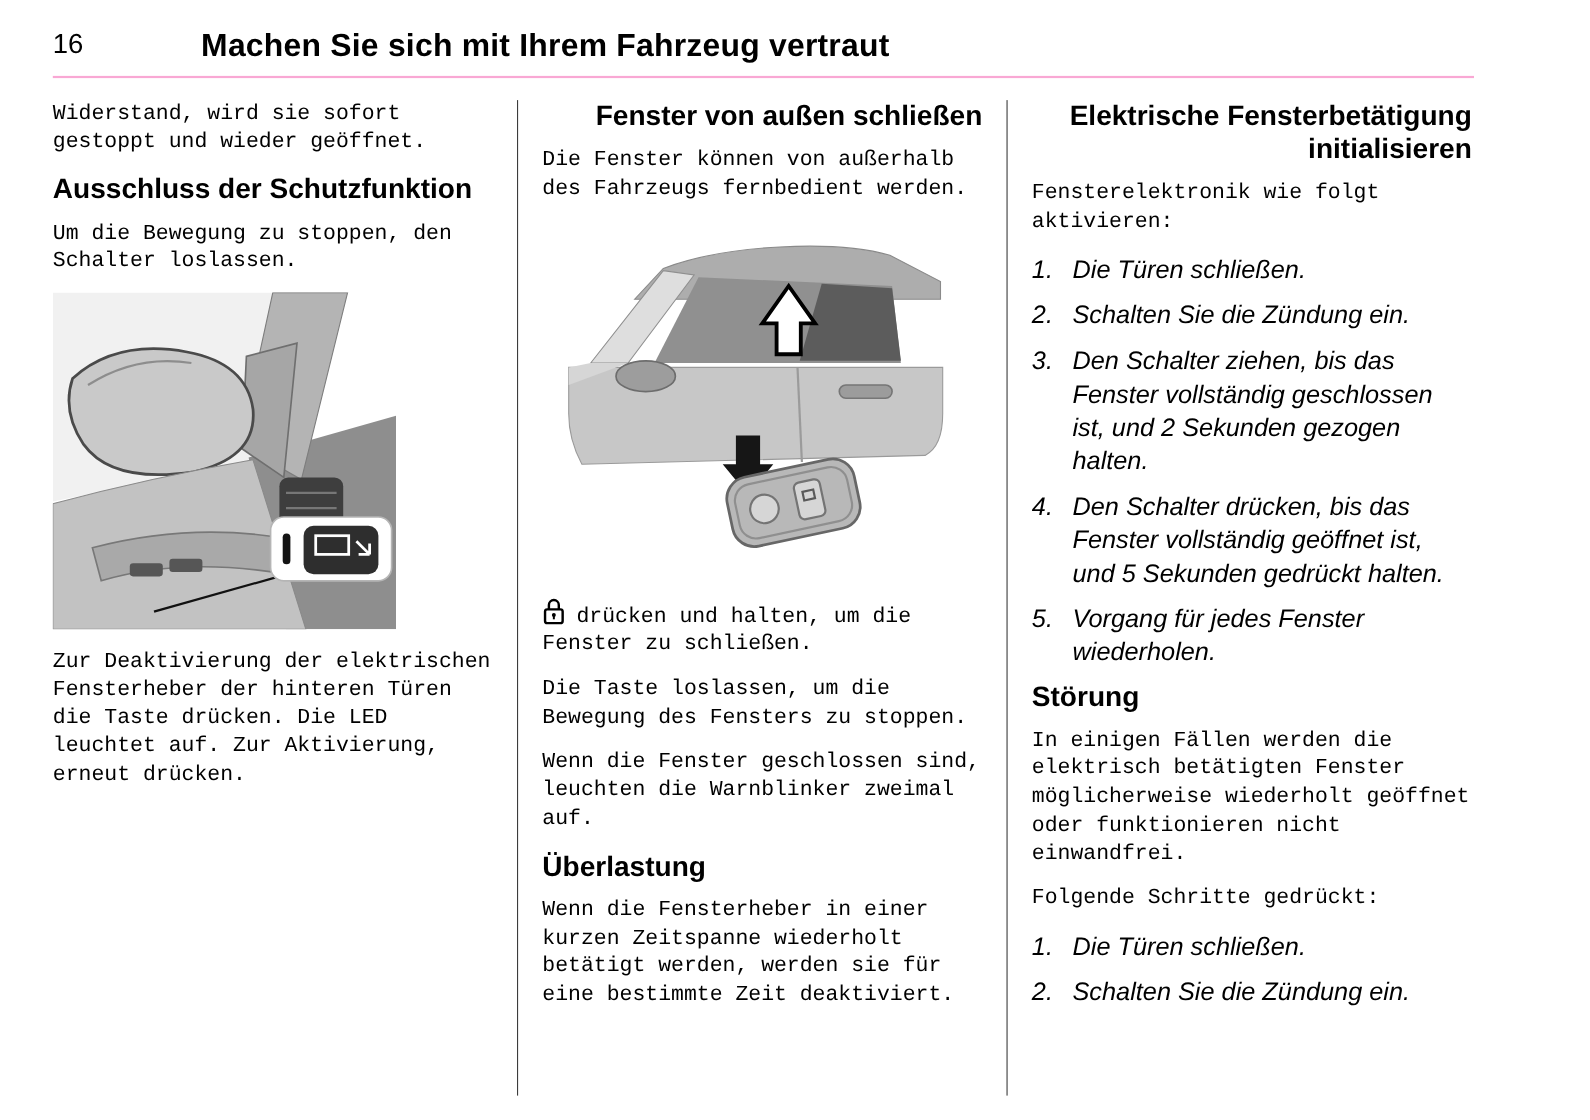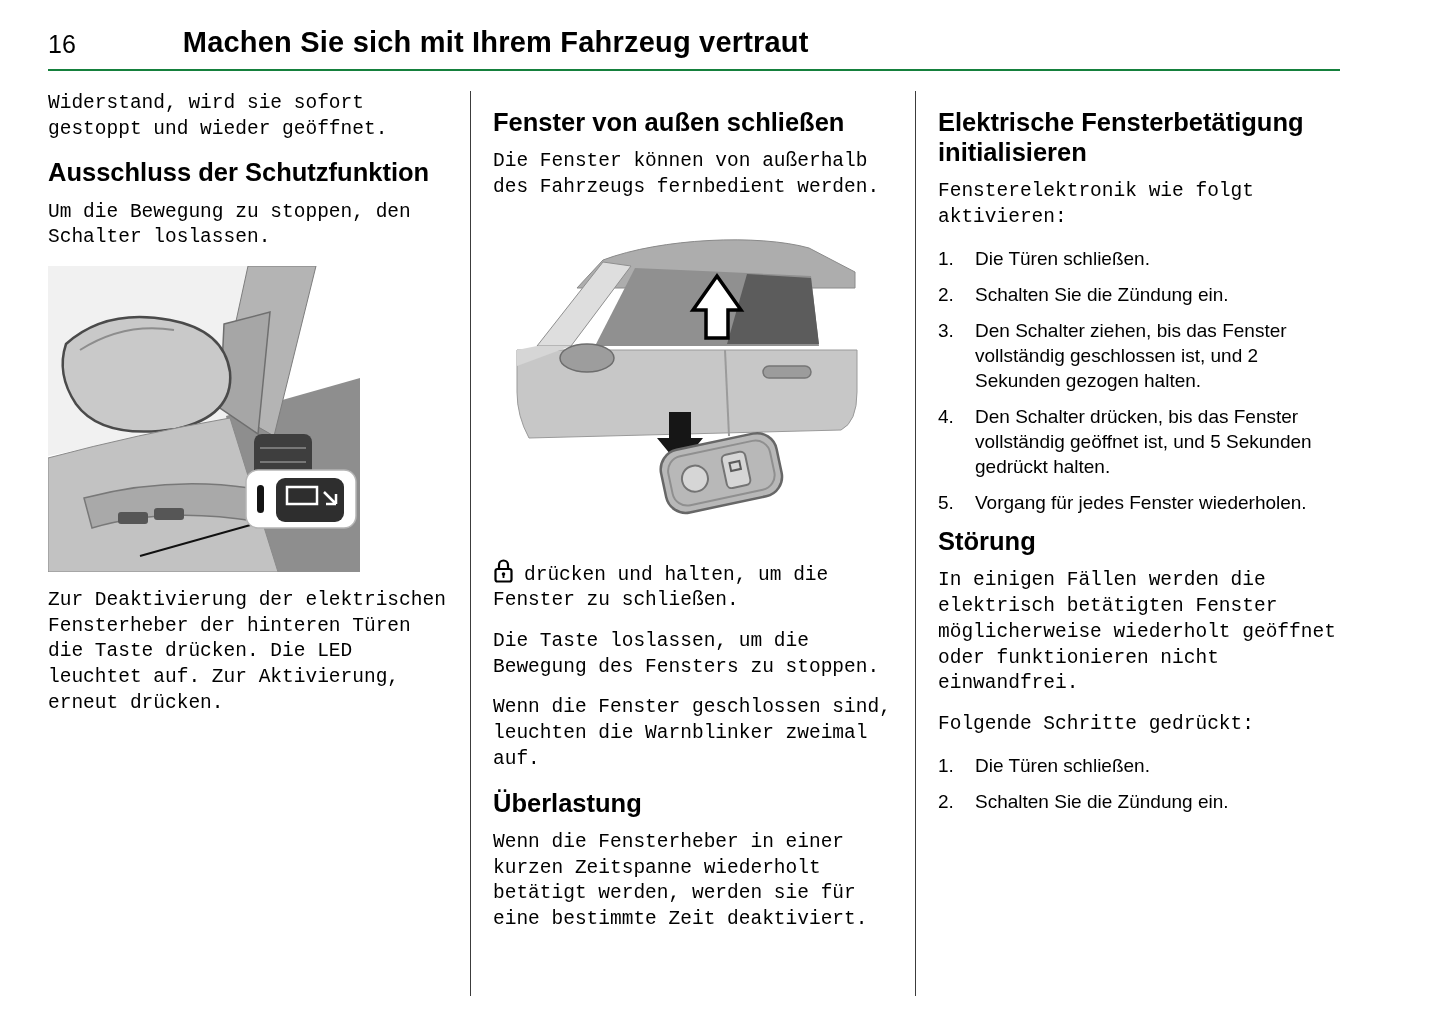--- a/index.html
+++ b/index.html
@@ -5,44 +5,44 @@
   html,body{margin:0;padding:0;background:#ffffff;}
   body{
     width:1445px;height:1018px;
     font-family:"Liberation Sans", sans-serif;
     color:#000;
     overflow:hidden;
   }
   .page-header{
     margin:0 105px 12px 48px;
     padding:26px 0 10px 0;
-    border-bottom:2px solid #15803d;
+    border-bottom:2px solid #f9a8d4;
     display:flex;
-    align-items:flex-end;
+    align-items:flex-start;
   }
   .page-number{font-size:25px;font-weight:400;}
   .doc-title{font-size:29px;font-weight:bold;margin-left:107px;letter-spacing:.2px;}
   .columns{
     display:flex;
     margin-left:48px;
     margin-top:20px;
     height:905px;
   }
   .col{width:400px;}
   .v-divider{width:1px;background:#3c3c3c;margin:0 22px;height:905px;}
   p{font-size:19.5px;line-height:1.32;margin:0 0 15px 0;font-family:Liberation Mono, monospace;}
   h2{font-size:25.5px;line-height:1.18;font-weight:bold;margin:8px 0 12px 0;}
-  h2.first{margin-top:16px;}
+  h2.first{margin-top:0;text-align:right;}
   ol.steps{list-style:none;margin:0 0 8px 0;padding:0;counter-reset:step;}
   ol.steps li{
     counter-increment:step;
     position:relative;
     padding-left:37px;
     margin-bottom:11px;
-    font-size:19px;line-height:1.32;
+    font-size:23px;line-height:1.32;font-style:italic;
   }
   ol.steps li::before{
     content:counter(step) ".";
     position:absolute;left:0;top:0;
   }
   figure{margin:0;}
   .fig-exterior{margin:6px 0 26px 18px;}
   .fig-interior{margin:4px 0 12px 0;}
   .lock-icon-svg{vertical-align:-4px;margin-right:10px;}
 </style>

